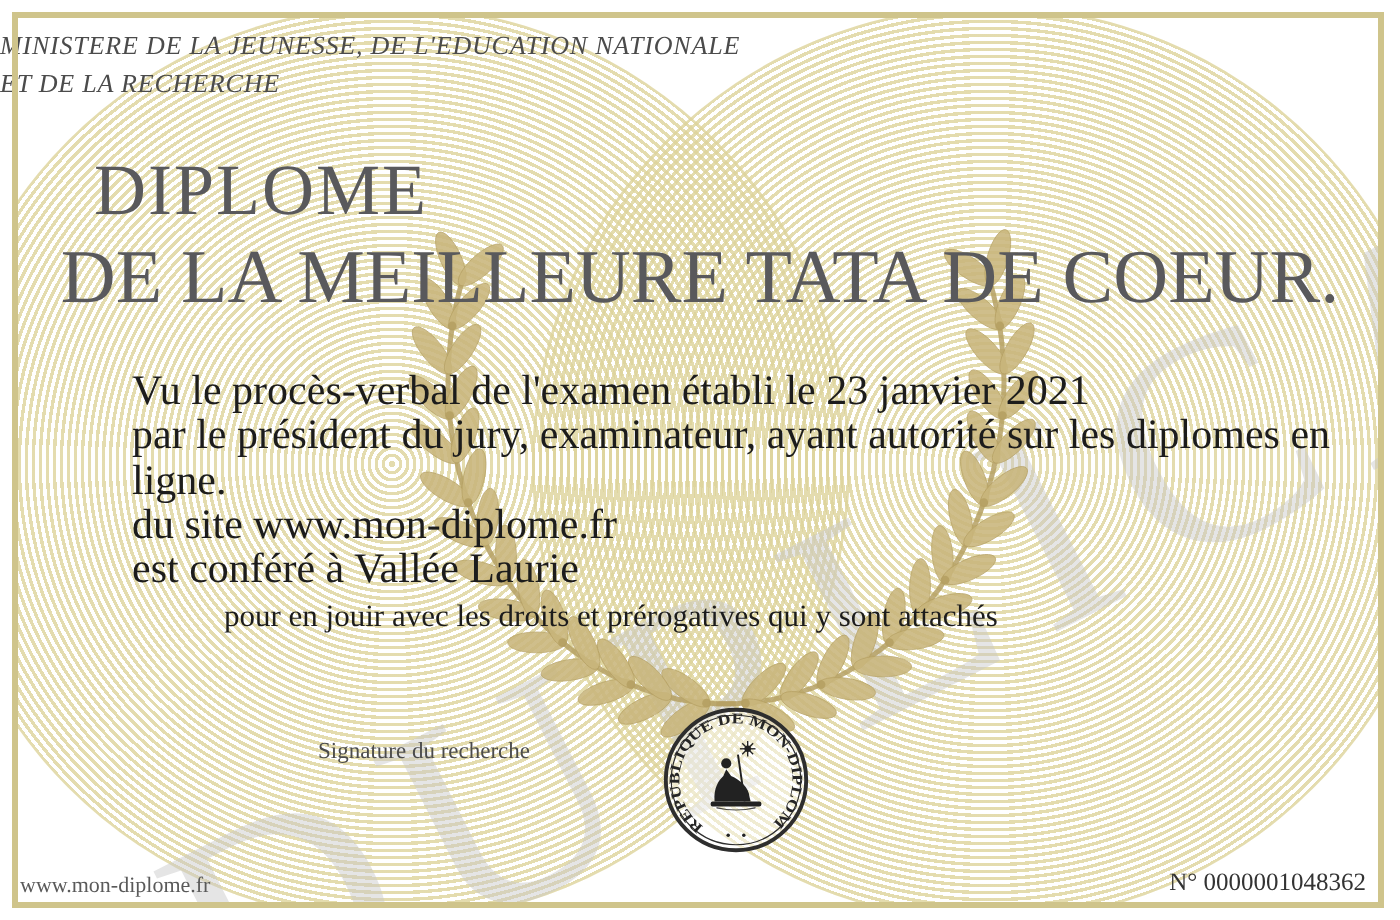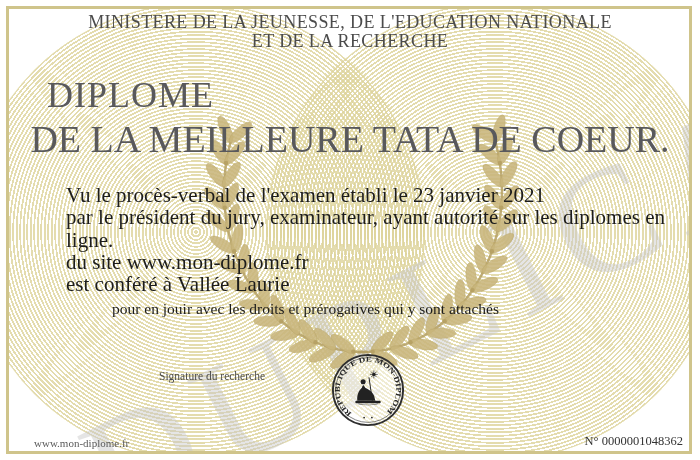--- a/index.html
+++ b/index.html
@@ -24,31 +24,31 @@
   }
   .rosette-left{left:-42px;top:-6px;}
   .rosette-right{left:257px;top:-6px;}
   .watermark{
     position:absolute;left:40px;top:195px;width:840px;text-align:center;white-space:nowrap;
     transform:rotate(-27deg);font-size:150px;letter-spacing:16px;font-weight:400;
     color:var(--watermark,#c9c9c9);opacity:.48;z-index:2;
   }
   .wreath{position:absolute;left:0;top:0;width:700px;height:460px;z-index:2;}
   .txt{position:absolute;z-index:3;}
-  .header{left:0;top:13px;width:100%;text-align:center;font-size:18px;line-height:19px;
-    letter-spacing:.4px;color:var(--muted,#4b4b4b);}
+  .header{left:0;top:13px;width:100%;text-align:left;font-size:13px;line-height:19px;
+    letter-spacing:.4px;color:var(--muted,#4b4b4b);font-style:italic;}
   .title1{left:0;top:74px;width:100%;text-align:left;font-size:36px;letter-spacing:1px;
     color:var(--title,#59595c);padding-left:47px;}
   .title2{left:0;top:117px;width:100%;text-align:center;font-size:38px;
     color:var(--title,#59595c);white-space:nowrap;}
   .body-block{left:66px;top:184px;font-size:21px;line-height:22.3px;color:var(--ink,#1c1c1c);}
   .rights{left:112px;top:300px;font-size:15.5px;color:var(--ink,#1c1c1c);}
   .sig{left:159px;top:370px;font-size:11.5px;color:var(--muted,#4b4b4b);}
   .ministry-small{left:412px;top:367px;font-size:11.5px;line-height:17px;color:var(--muted,#4b4b4b);}
-  .footer-left{left:10px;top:437px;font-size:11px;color:#5a5a5a;margin-left:24px;}
+  .footer-left{left:10px;top:437px;font-size:11px;color:#5a5a5a;}
   .footer-right{right:17px;top:434px;font-size:12.5px;color:#333;text-align:center;}
   .seal{position:absolute;left:329px;top:351px;width:78px;height:78px;z-index:5;}
 </style>
 </head>
 <body>
 
 <div class="page">
 
   <div class="canvas">
     <div class="rosette rosette-left"></div>

